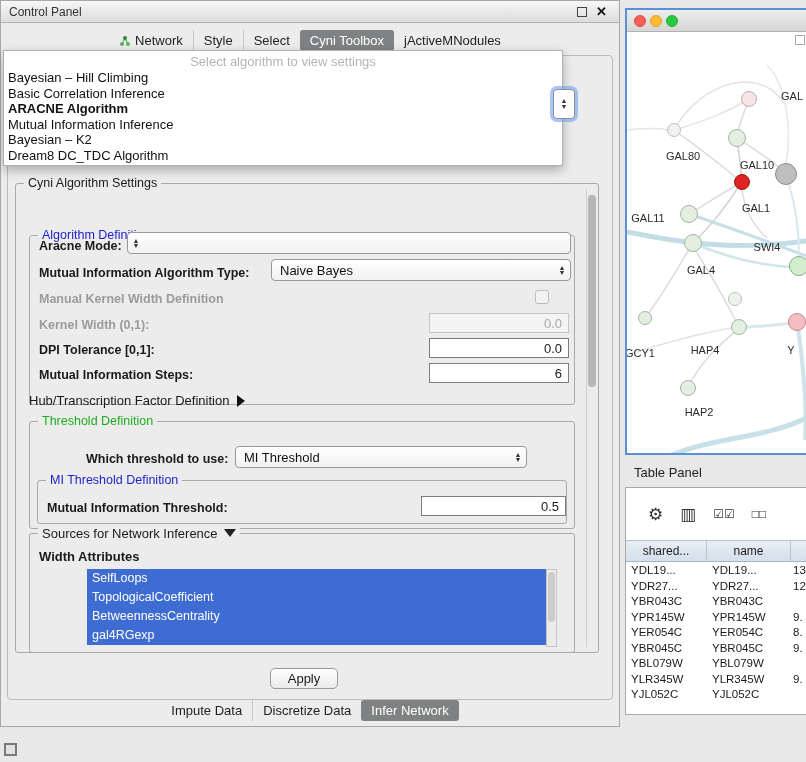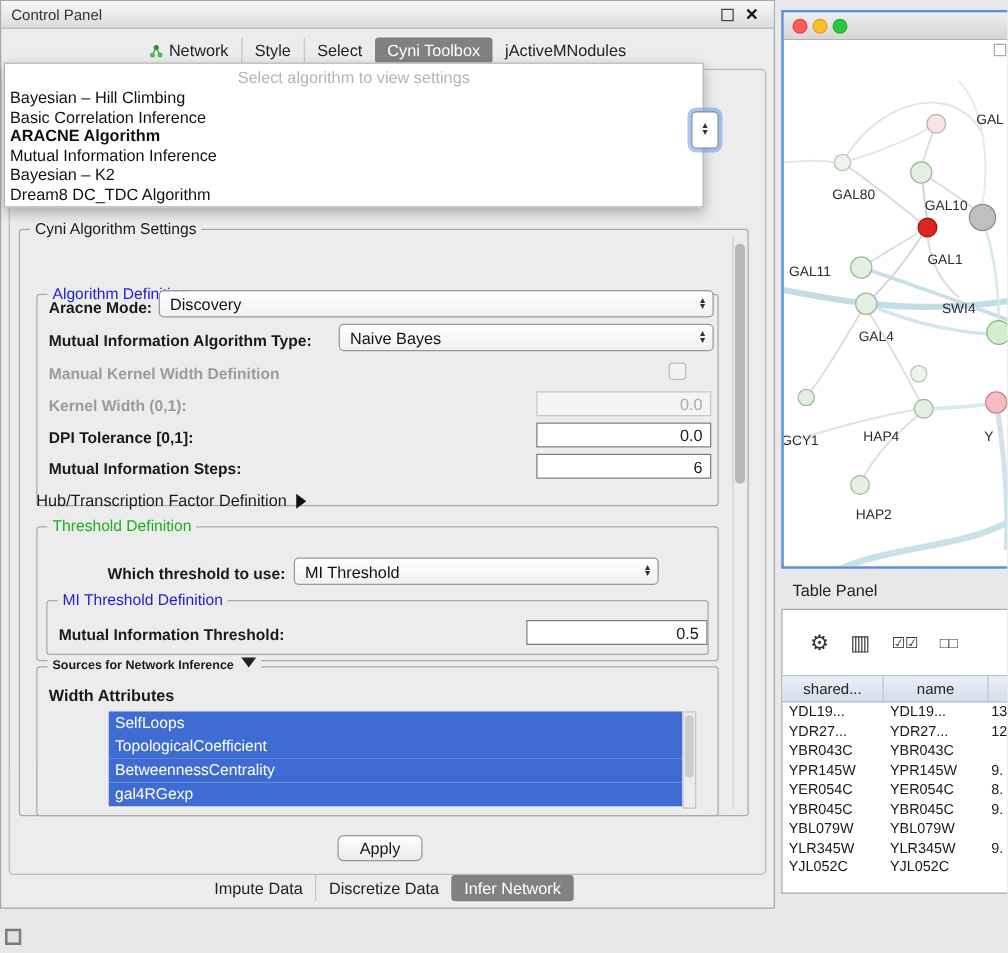--- a/index.html
+++ b/index.html
@@ -150,21 +150,20 @@
     <div class="scrolltrack" style="left:585px; top:188px; width:11px; height:458px;">
       <div class="scrollthumb" style="top:6px; height:192px;"></div>
     </div>
 
     <div class="groupbox" style="left:28px; top:210px; width:546px; height:170px;margin-top:24px;">
       <span class="grouptitle blue-title">Algorithm Definition</span>
     </div>
 
     <span class="lbl" style="left:38px; top:238px;">Aracne Mode:</span>
     <div class="combo" style="left:126px; top:231px; width:444px;">
-      <span class="combo-text">Discovery</span>
       <span class="combo-arrows">
           <i>▲</i>
           <i>▼</i>
         </span>
     </div>
 
     <span class="lbl" style="left:38px; top:265px;">Mutual Information Algorithm Type:</span>
     <div class="combo" style="left:270px; top:258px; width:300px;">
       <span class="combo-text">Naive Bayes</span>
       <span class="combo-arrows">
@@ -202,21 +201,21 @@
         </span>
     </div>
 
     <div class="groupbox" style="left:36px; top:479px; width:530px; height:44px;">
       <span class="grouptitle blue-title">MI Threshold Definition</span>
     </div>
     <span class="lbl" style="left:46px; top:500px;">Mutual Information Threshold:</span>
     <div class="field" style="left:420px; top:495px; width:145px;">0.5</div>
 
     <div class="groupbox" style="left:28px; top:532px; width:546px; height:120px;">
-      <span class="grouptitle" style="font-size:10px;font-weight:bold;">
+      <span class="grouptitle" style="font-size:13px;">
         <span>Sources for Network Inference</span><span class="tri-down"></span>
       </span>
     </div>
     <span class="lbl" style="left:38px; top:548px; font-size:13px;">Width Attributes</span>
     <div class="abs" style="left:38px; top:568px; width:507px; height:78px; overflow:hidden;">
         <div class="attr-item">SelfLoops</div>
         <div class="attr-item">TopologicalCoefficient</div>
         <div class="attr-item">BetweennessCentrality</div>
         <div class="attr-item">gal4RGexp</div>
       </div>

